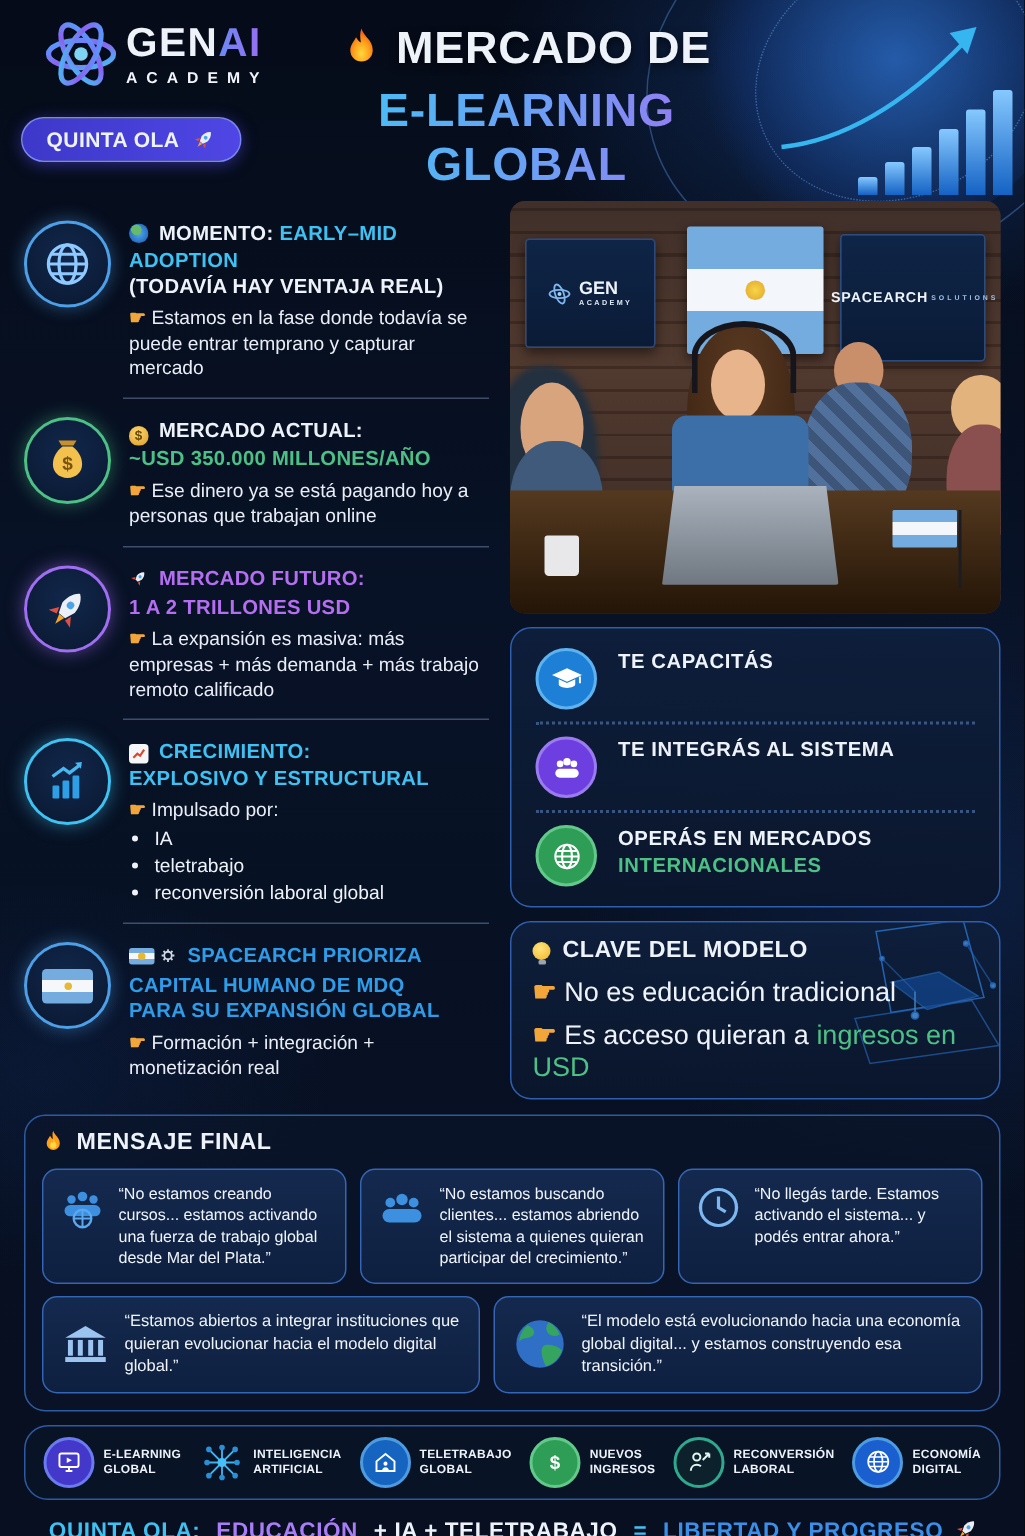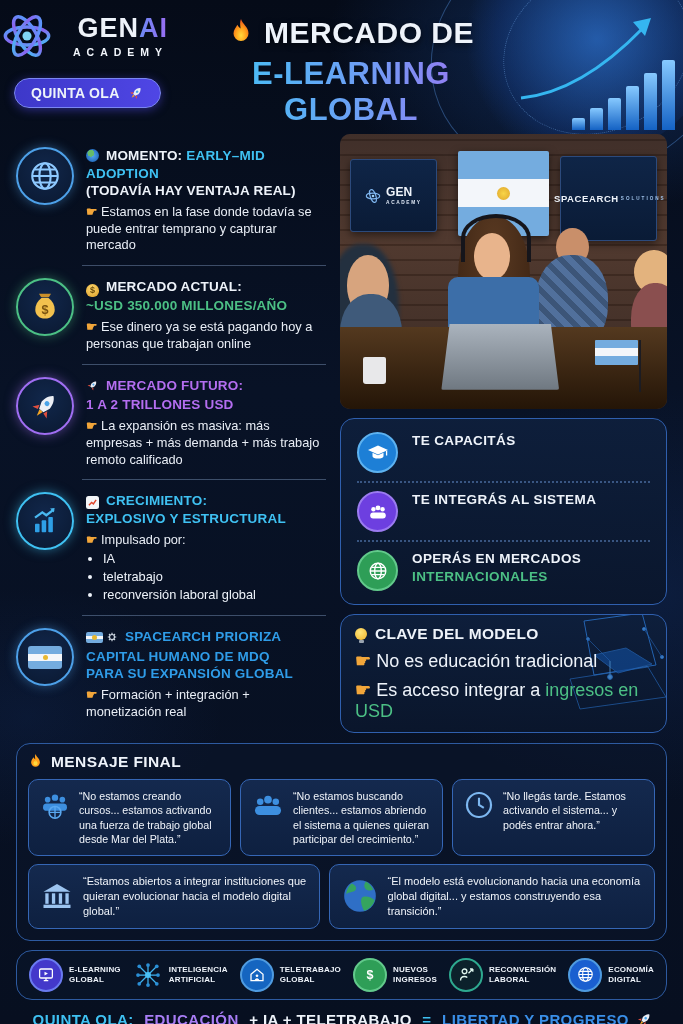--- a/index.html
+++ b/index.html
@@ -14,21 +14,21 @@
   .header{position:relative;height:132px;}
   .hdr-globe{position:absolute;right:-26px;top:-58px;width:250px;height:215px;border-radius:50%;
     background:radial-gradient(circle at 55% 45%, rgba(52,130,235,.55), rgba(24,70,160,.28) 55%, transparent 72%);}
   .hdr-ring{position:absolute;right:-48px;top:-74px;width:300px;height:250px;border:1px solid rgba(100,170,255,.35);
     border-radius:50%;transform:rotate(-16deg);}
   .hdr-ring2{position:absolute;right:-10px;top:-30px;width:190px;height:160px;border:1px dotted rgba(130,190,255,.4);
     border-radius:50%;transform:rotate(-24deg);}
   .hdr-bars{position:absolute;right:8px;bottom:2px;display:flex;align-items:flex-end;gap:5px;}
   .hdr-bars i{display:block;width:13px;border-radius:2px 2px 0 0;background:linear-gradient(180deg,#86c9ff,#1462c4);}
   .hdr-arrow{position:absolute;right:18px;top:12px;}
-  .logo{position:absolute;left:1px;top:10px;display:flex;gap:20px;align-items:center;text-align:right;}
+  .logo{position:absolute;left:28px;top:10px;display:flex;gap:4px;align-items:center;}
   .logo-name{font-size:27px;font-weight:800;letter-spacing:1px;line-height:1;}
   .logo-name .ai{color:transparent;background:linear-gradient(90deg,#6b8af5,#9a6cf2);-webkit-background-clip:text;background-clip:text;}
   .logo-academy{font-size:10.5px;letter-spacing:6px;font-weight:700;margin-top:4px;color:#f2f6fc;}
   .badge{position:absolute;left:14px;top:78px;display:inline-flex;align-items:center;gap:8px;
     background:linear-gradient(90deg,#3d38c9,#4f46e5);border:1.5px solid #7a86f2;border-radius:20px;
     padding:6px 16px;font-weight:800;font-size:14px;letter-spacing:.3px;box-shadow:0 2px 10px rgba(79,70,229,.5);}
   .titles{position:absolute;left:183px;top:16px;width:336px;text-align:center;}
   .t1{display:flex;justify-content:center;align-items:center;gap:10px;font-size:30px;font-weight:800;letter-spacing:.5px;
     text-shadow:0 2px 6px rgba(0,0,0,.6);}
   .t2{margin-top:6px;font-size:31px;font-weight:800;letter-spacing:.5px;color:transparent;
@@ -391,21 +391,21 @@
               <circle cx="64" cy="30" r="1.4" fill="#5aa8f0"></circle>
             <circle cx="138" cy="48" r="1.6" fill="#5aa8f0"></circle>
               <path d="M120 20 138 48M64 30l22 22" opacity=".6"></path>
           </g>
         </svg>
         <div class="clave-title">
           <span class="e-bulb"></span>
           <span>CLAVE DEL MODELO</span>
         </div>
         <div class="clave-item hand">No es educación tradicional</div>
-        <div class="clave-item hand"><span>Es acceso integrar a </span><span class="green">ingresos en USD</span></div>
+        <div class="clave-item hand"><span>Es acceso quieran a </span><span class="green">ingresos en USD</span></div>
       </div>
     </div>
   </div>
 
   <div class="mensaje">
     <div class="m-title">
       <svg width="15" height="18" viewBox="0 0 24 28">
         <path d="M12 1c1.2 5 7 7 7 13.5A7 7 0 0 1 5 14.5c0-3.4 2.4-5.7 3.6-8.2.9 1.7 1.9 2.7 3 3.4C11.2 6.6 10.8 3.5 12 1z" fill="#ff9f1a"></path>
         <path d="M12 10c.8 2.6 3.4 3.4 3.4 6.4a3.4 3.4 0 0 1-6.8 0c0-1.8 1-2.9 1.7-4.1.5.8 1 1.2 1.7 1.7z" fill="#ffd93d"></path>
       </svg>

